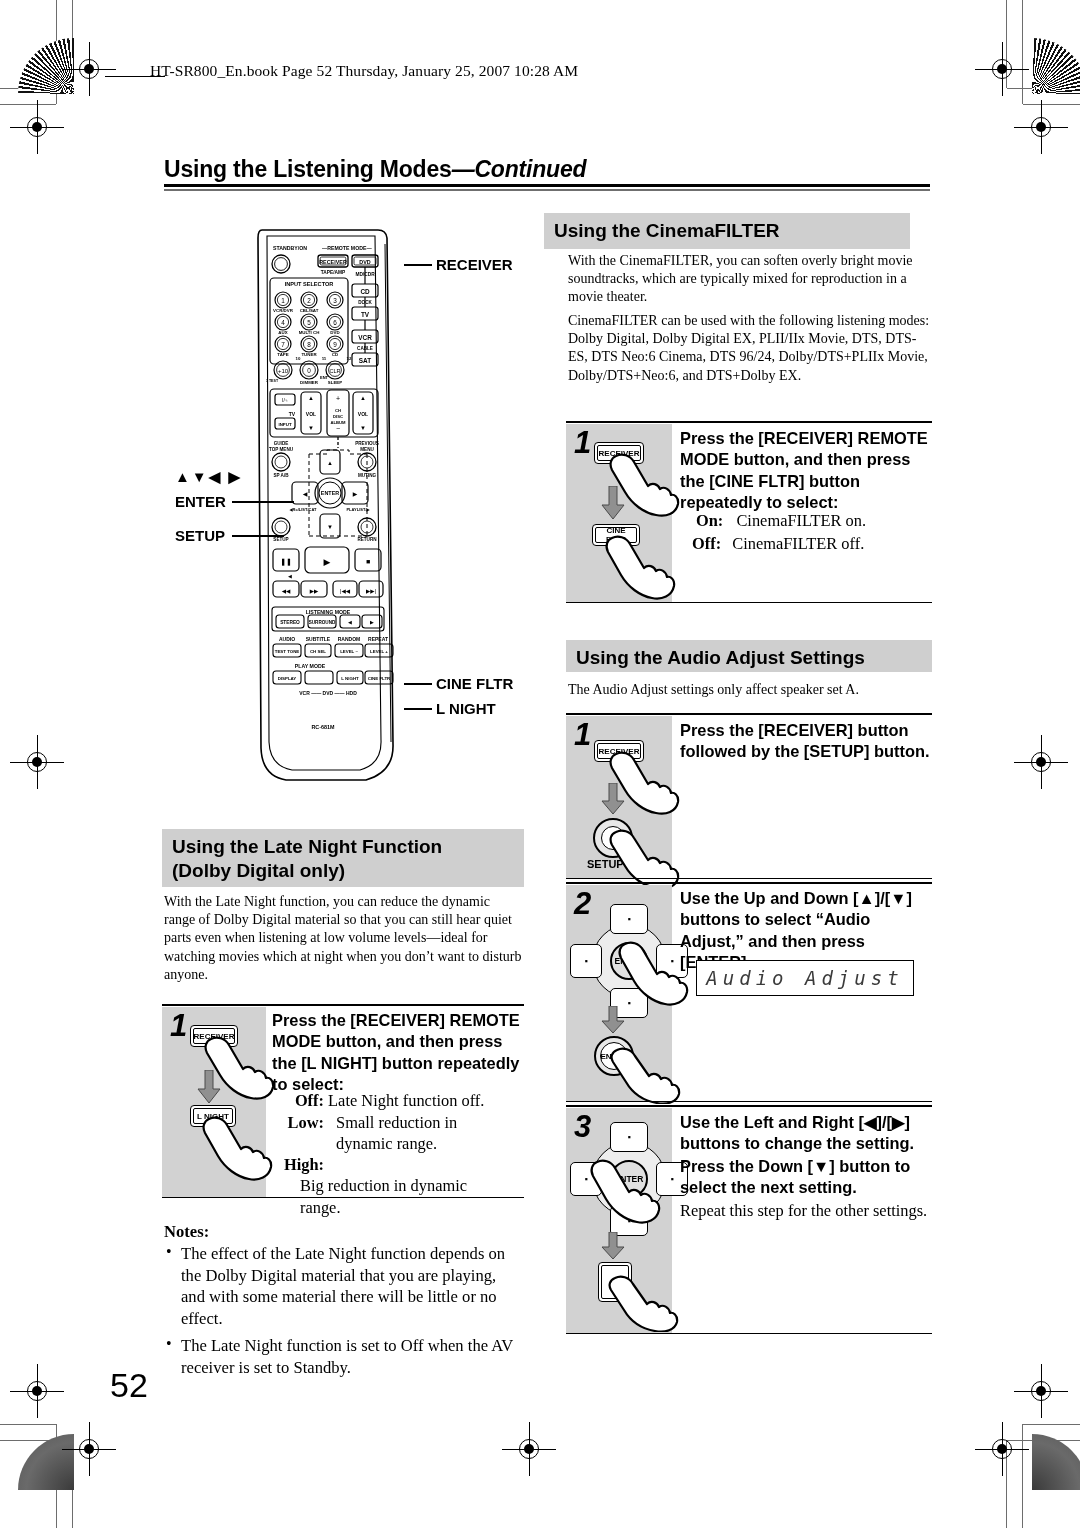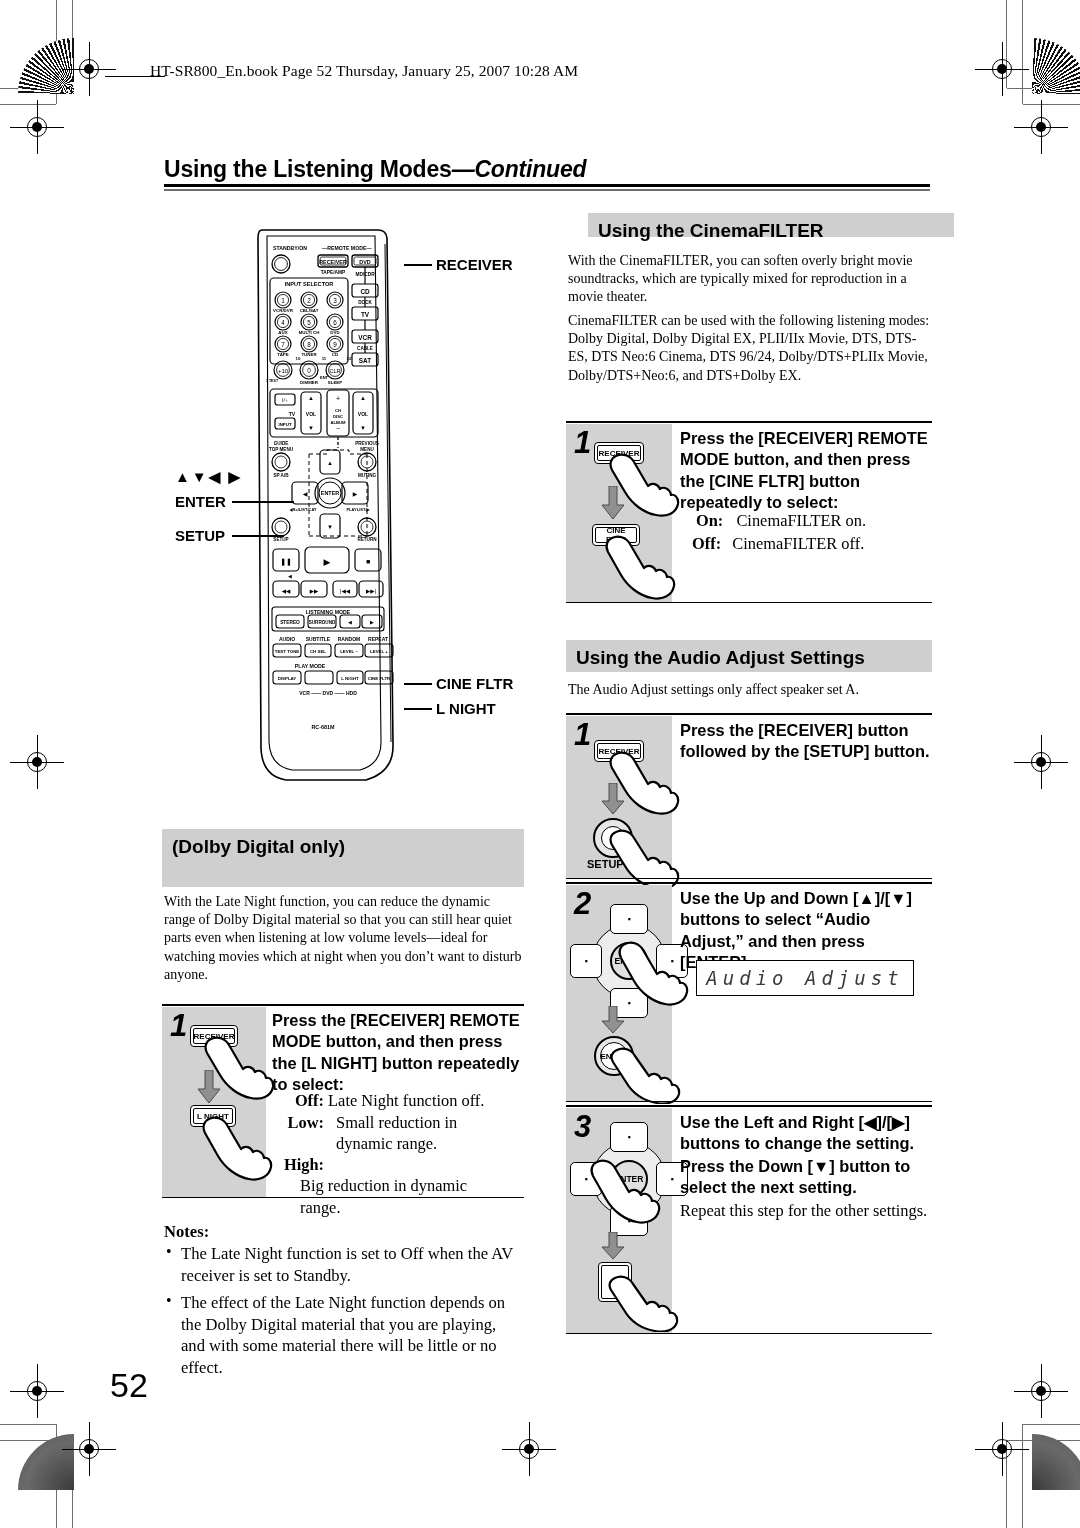--- a/index.html
+++ b/index.html
@@ -470,21 +470,21 @@
 <div class="callout" style="left:175px;top:493px;">ENTER</div>
 <div class="leader" style="left:232px;top:501px;width:62px;"></div>
 <div class="callout" style="left:175px;top:527px;">SETUP</div>
 <div class="leader" style="left:232px;top:535px;width:52px;"></div>
 
 <div class="leader" style="left:404px;top:683px;width:28px;"></div>
 <div class="callout" style="left:436px;top:675px;">CINE FLTR</div>
 <div class="leader" style="left:404px;top:708px;width:28px;"></div>
 <div class="callout" style="left:436px;top:700px;">L NIGHT</div>
 
-<div class="band" style="left:588px;top:213px;width:366px;height:24px;">Using the CinemaFILTER</div>
+<div class="band" style="left:544px;top:213px;width:366px;height:36px;">Using the CinemaFILTER</div>
 <div class="para" style="left:568px;top:252px;width:364px;">With the CinemaFILTER, you can soften overly bright movie soundtracks, which are typically mixed for reproduction in a movie theater.</div>
 <div class="para" style="left:568px;top:312px;width:364px;">CinemaFILTER can be used with the following listening modes: Dolby Digital, Dolby Digital EX, PLII/IIx Movie, DTS, DTS-ES, DTS Neo:6 Cinema, DTS 96/24, Dolby/DTS+PLIIx Movie, Dolby/DTS+Neo:6, and DTS+Dolby EX.</div>
 
 <div class="steprule" style="left:566px;top:421px;width:366px;"></div>
 <div class="stepgray" style="left:566px;top:424px;width:106px;height:178px;"></div>
 <div class="stepnum" style="left:574px;top:425px;">1</div>
 
 <div class="keycap" style="left:594px;top:442px;width:50px;height:22px;font-size:8px;">
   <div class="inner">
       <span>RECEIVER</span>
@@ -624,20 +624,21 @@
   <svg width="74" height="58" viewBox="0 0 74 58">
       <path d="M8 4 C14 1 22 3 26 10 L40 30 C44 26 50 28 52 33 C56 30 62 33 63 39 C66 38 71 41 70 48 C68 56 58 59 48 57 C36 55 24 48 17 36 L4 16 C1 11 3 6 8 4 Z" fill="#fff" stroke="#000" stroke-width="2.2" stroke-linejoin="round"></path>
     </svg>
 </div>
 <div class="stephead" style="left:680px;top:1112px;width:252px;">Use the Left and Right [◀]/[▶] buttons to change the setting.</div>
 <div class="stephead" style="left:680px;top:1156px;width:252px;">Press the Down [▼] button to select the next setting.</div>
 <div class="stepbody" style="left:680px;top:1200px;width:252px;">Repeat this step for the other settings.</div>
 <div class="steprule thin" style="left:566px;top:1333px;width:366px;"></div>
 
 <div class="band" style="left:162px;top:829px;width:362px;height:58px;">
+  <div>Using the Late Night Function</div>
   <div>(Dolby Digital only)</div>
 </div>
 <div class="para" style="left:164px;top:893px;width:360px;">With the Late Night function, you can reduce the dynamic range of Dolby Digital material so that you can still hear quiet parts even when listening at low volume levels—ideal for watching movies which at night when you don’t want to disturb anyone.</div>
 
 <div class="steprule" style="left:162px;top:1004px;width:362px;"></div>
 <div class="stepgray" style="left:162px;top:1007px;width:104px;height:190px;"></div>
 <div class="stepnum" style="left:170px;top:1008px;">1</div>
 <div class="keycap" style="left:190px;top:1025px;width:48px;height:22px;font-size:8px;">
   <div class="inner">
       <span>RECEIVER</span>
@@ -673,17 +674,17 @@
   <span style="display:inline-block;margin-left:8px;width:178px;vertical-align:top;">Small reduction in dynamic range.</span>
 </div>
 <div class="opt" style="left:276px;top:1154px;width:248px;">
   <b style="display:inline-block;width:48px;text-align:right;vertical-align:top;">High:</b>
   <span style="display:inline-block;margin-left:24px;width:178px;vertical-align:top;">Big reduction in dynamic range.</span>
 </div>
 <div class="steprule thin" style="left:162px;top:1197px;width:362px;"></div>
 
 <div class="noteshead" style="left:164px;top:1222px;">Notes:</div>
 <div class="notelist" style="left:164px;top:1243px;width:358px;">
+  <div class="li">The effect of the Late Night function depends on the Dolby Digital material that you are playing, and with some material there will be little or no effect.</div>
   <div class="li">The Late Night function is set to Off when the AV receiver is set to Standby.</div>
-  <div class="li">The effect of the Late Night function depends on the Dolby Digital material that you are playing, and with some material there will be little or no effect.</div>
 </div>
 
 <div class="pageno">52</div>
 
 </body></html>

